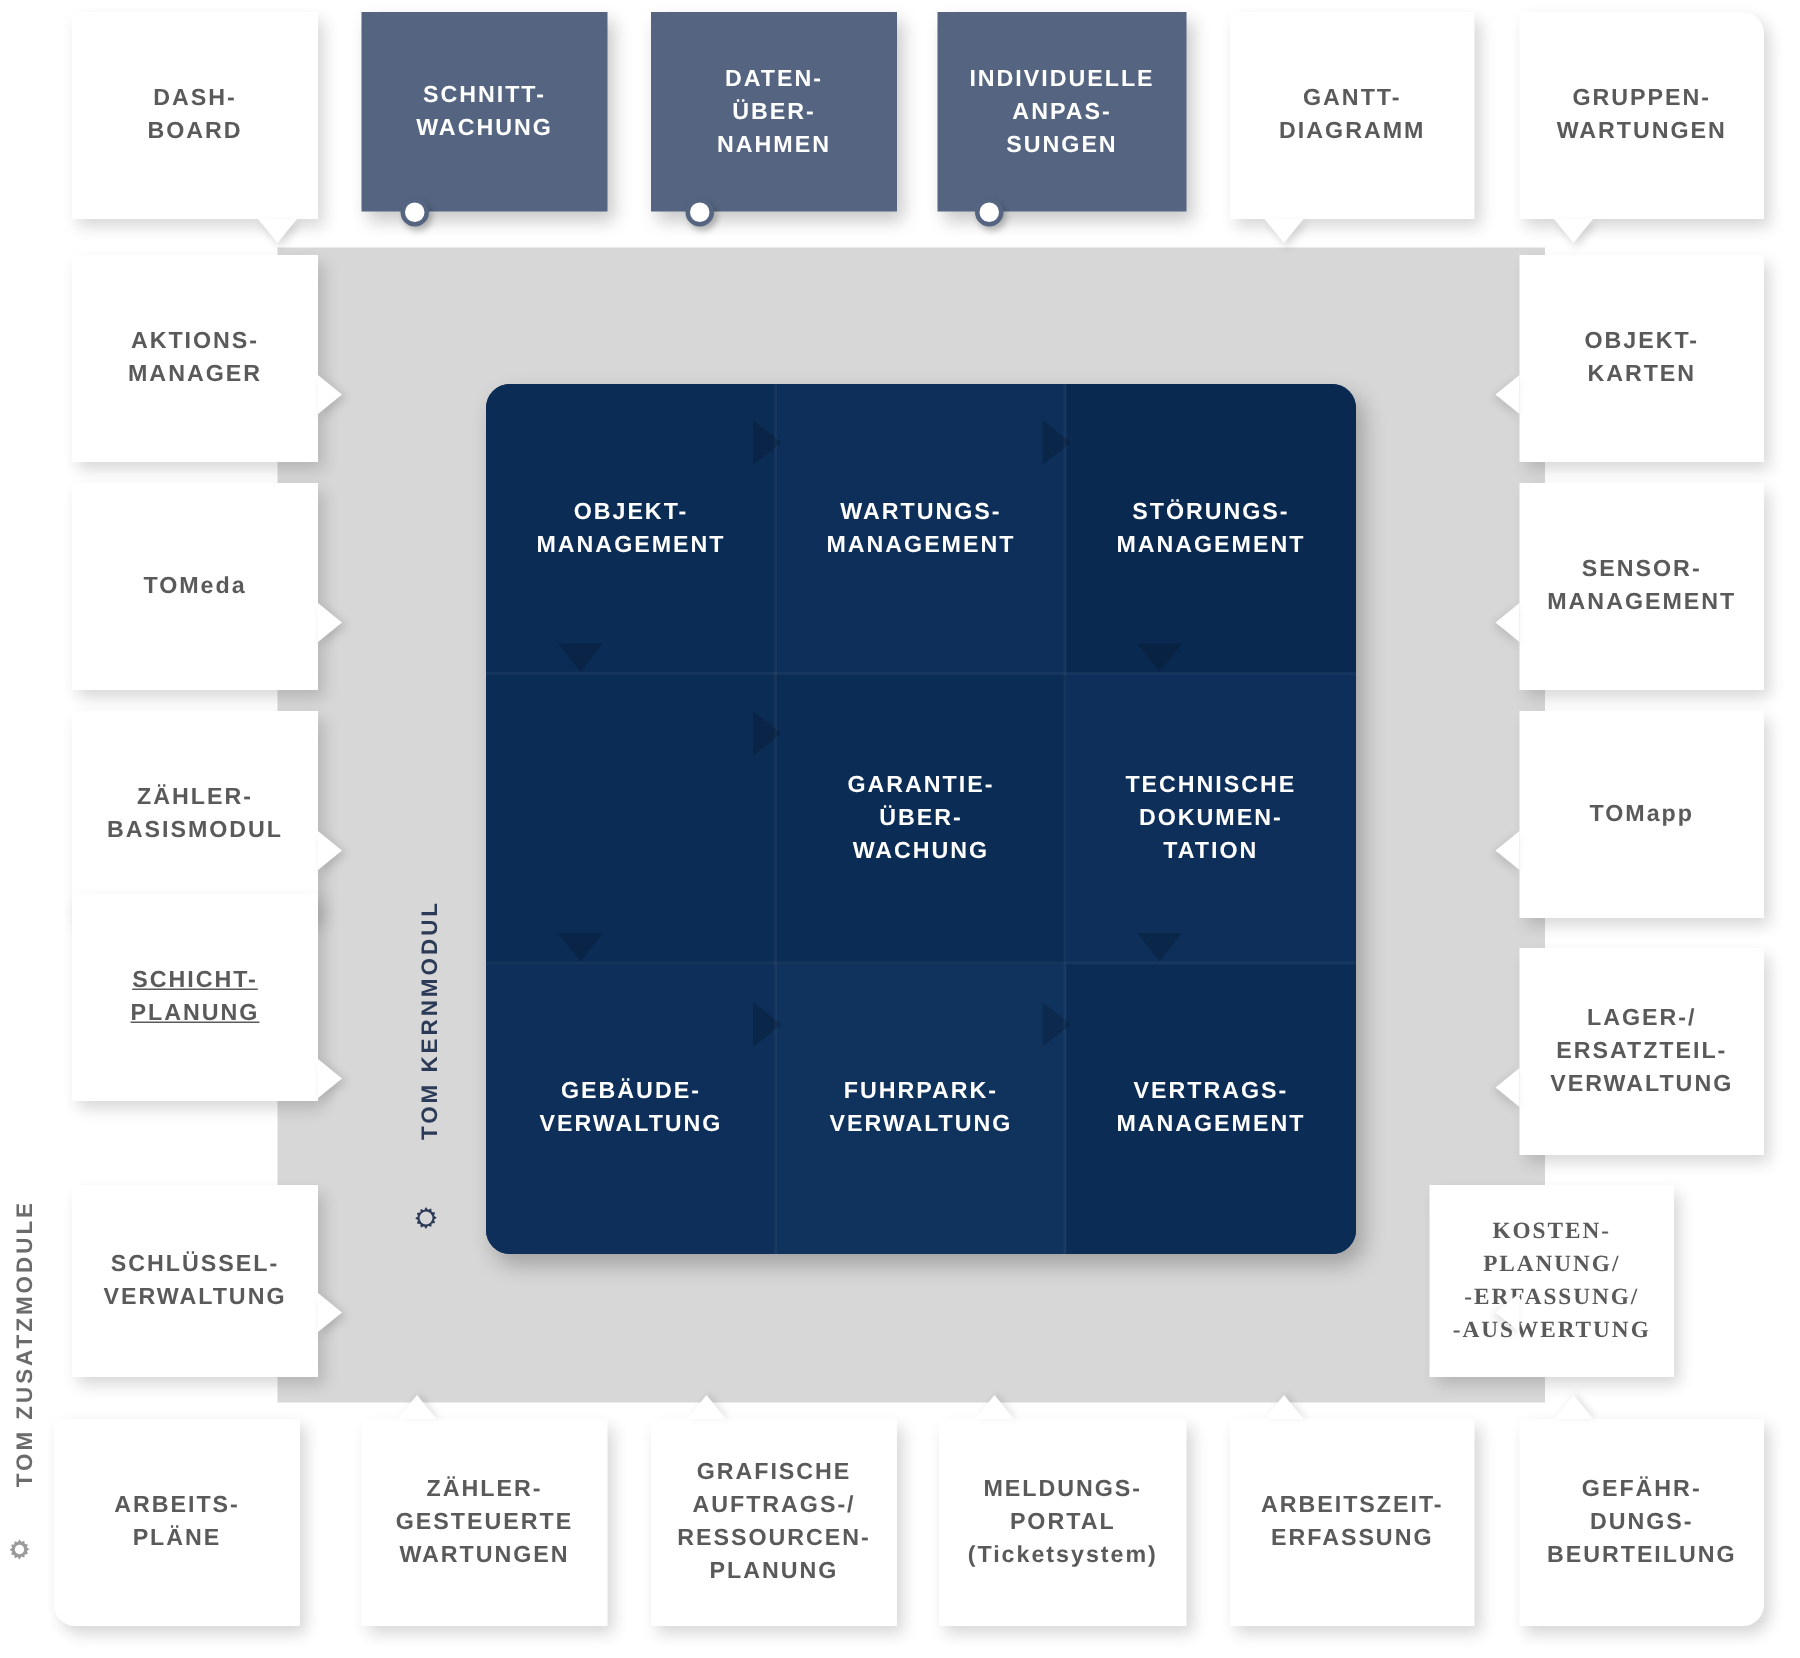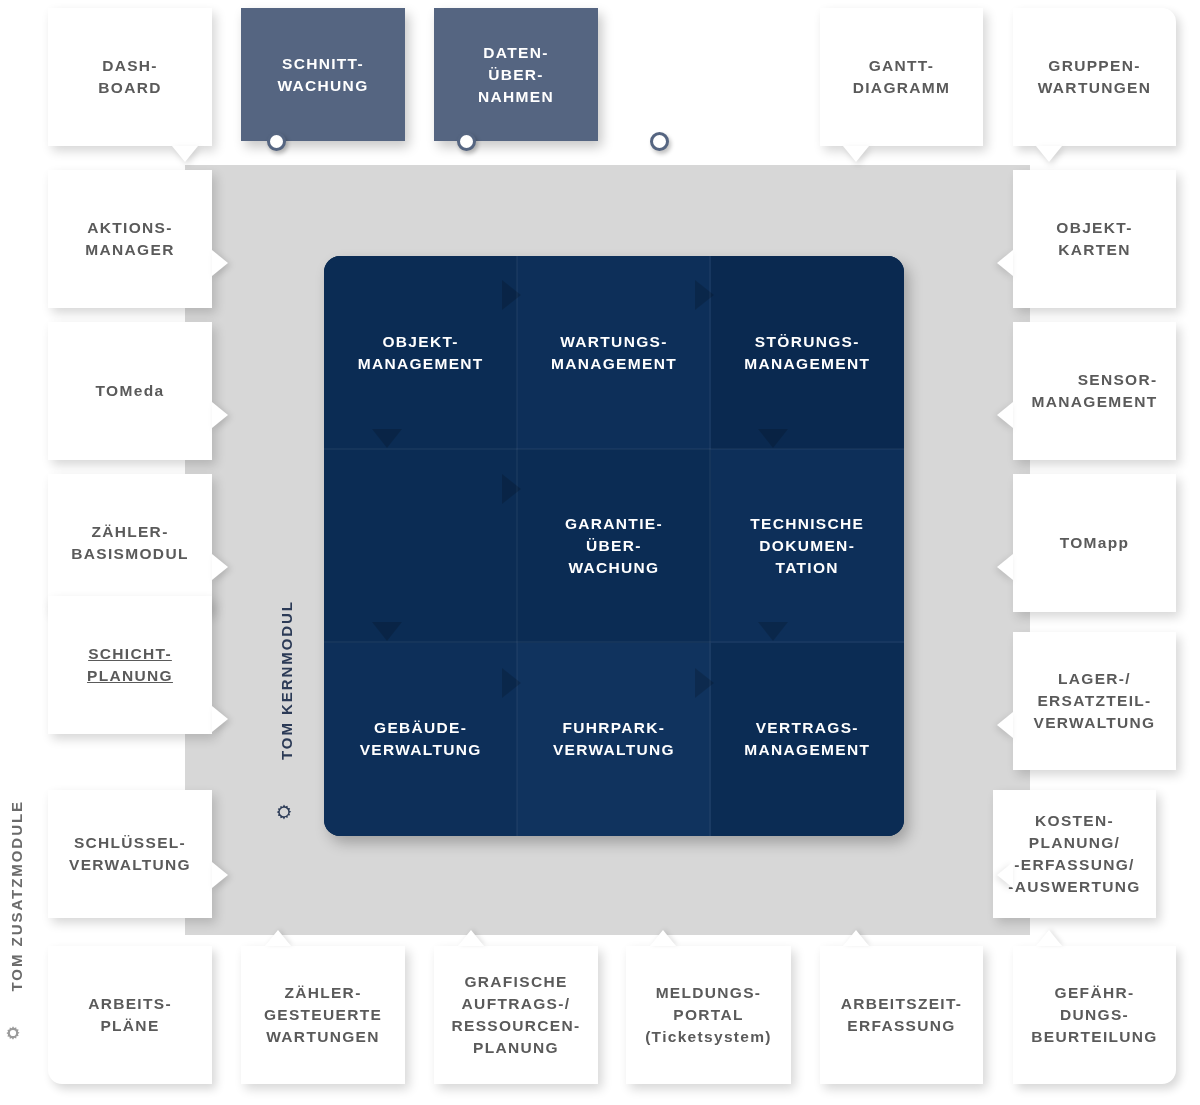--- a/index.html
+++ b/index.html
@@ -228,20 +228,23 @@
   <div class="card dark" style="left:241px;top:8px;width:164px;height:133px;">
     <span><span>SCHNITT-</span><br><span>WACHUNG</span></span>
   </div>
   <div class="dot" style="left:267px;top:132px;"></div>
 
   <div class="card dark" style="left:434px;top:8px;width:164px;height:133px;">
     <span><span>DATEN-</span><br><span>ÜBER-</span><br><span>NAHMEN</span></span>
   </div>
   <div class="dot" style="left:457px;top:132px;"></div>
 
+  <div class="card dark" style="left:625px;top:8px;width:166px;height:133px;">
+    <span><span>INDIVIDUELLE</span><br><span>ANPAS-</span><br><span>SUNGEN</span></span>
+  </div>
   <div class="dot" style="left:650px;top:132px;"></div>
 
   <div class="card" style="left:820px;top:8px;width:163px;height:138px;">
     <span><span>GANTT-</span><br><span>DIAGRAMM</span></span>
   </div>
   <div class="notch down" style="left:843px;top:146px;"></div>
 
   <div class="card" style="left:1013px;top:8px;width:163px;height:138px;border-top-right-radius:14px;">
     <span><span>GRUPPEN-</span><br><span>WARTUNGEN</span></span>
   </div>
@@ -270,41 +273,41 @@
   <div class="card" style="left:48px;top:790px;width:164px;height:128px;">
     <span><span>SCHLÜSSEL-</span><br><span>VERWALTUNG</span></span>
   </div>
   <div class="notch right" style="left:212px;top:862px;"></div>
 
   <div class="card" style="left:1013px;top:170px;width:163px;height:138px;">
     <span><span>OBJEKT-</span><br><span>KARTEN</span></span>
   </div>
   <div class="notch left" style="left:997px;top:250px;"></div>
 
-  <div class="card" style="left:1013px;top:322px;width:163px;height:138px;text-align:right;">
+  <div class="card" style="left:1013px;top:322px;width:163px;height:138px;">
     <span><span>SENSOR-</span><br><span>MANAGEMENT</span></span>
   </div>
   <div class="notch left" style="left:997px;top:402px;"></div>
 
   <div class="card" style="left:1013px;top:474px;width:163px;height:138px;">
     <span><span>TOMapp</span></span>
   </div>
   <div class="notch left" style="left:997px;top:554px;"></div>
 
   <div class="card" style="left:1013px;top:632px;width:163px;height:138px;">
     <span><span>LAGER-/</span><br><span>ERSATZTEIL-</span><br><span>VERWALTUNG</span></span>
   </div>
   <div class="notch left" style="left:997px;top:712px;"></div>
 
-  <div class="card" style="left:993px;top:790px;width:163px;height:128px;">
+  <div class="card" style="left:953px;top:790px;width:163px;height:128px;font-family:Liberation Serif, serif;">
     <span><span>KOSTEN-</span><br><span>PLANUNG/</span><br><span>-ERFASSUNG/</span><br><span>-AUSWERTUNG</span></span>
   </div>
   <div class="notch left" style="left:997px;top:862px;"></div>
 
-  <div class="card" style="left:48px;top:946px;width:164px;height:138px;border-bottom-left-radius:14px;">
+  <div class="card" style="left:36px;top:946px;width:164px;height:138px;border-bottom-left-radius:14px;">
     <span><span>ARBEITS-</span><br><span>PLÄNE</span></span>
   </div>
 
   <div class="card" style="left:241px;top:946px;width:164px;height:138px;">
     <span><span>ZÄHLER-</span><br><span>GESTEUERTE</span><br><span>WARTUNGEN</span></span>
   </div>
   <div class="notch up" style="left:265px;top:930px;"></div>
 
   <div class="card" style="left:434px;top:946px;width:164px;height:138px;">
     <span><span>GRAFISCHE</span><br><span>AUFTRAGS-/</span><br><span>RESSOURCEN-</span><br><span>PLANUNG</span></span>

